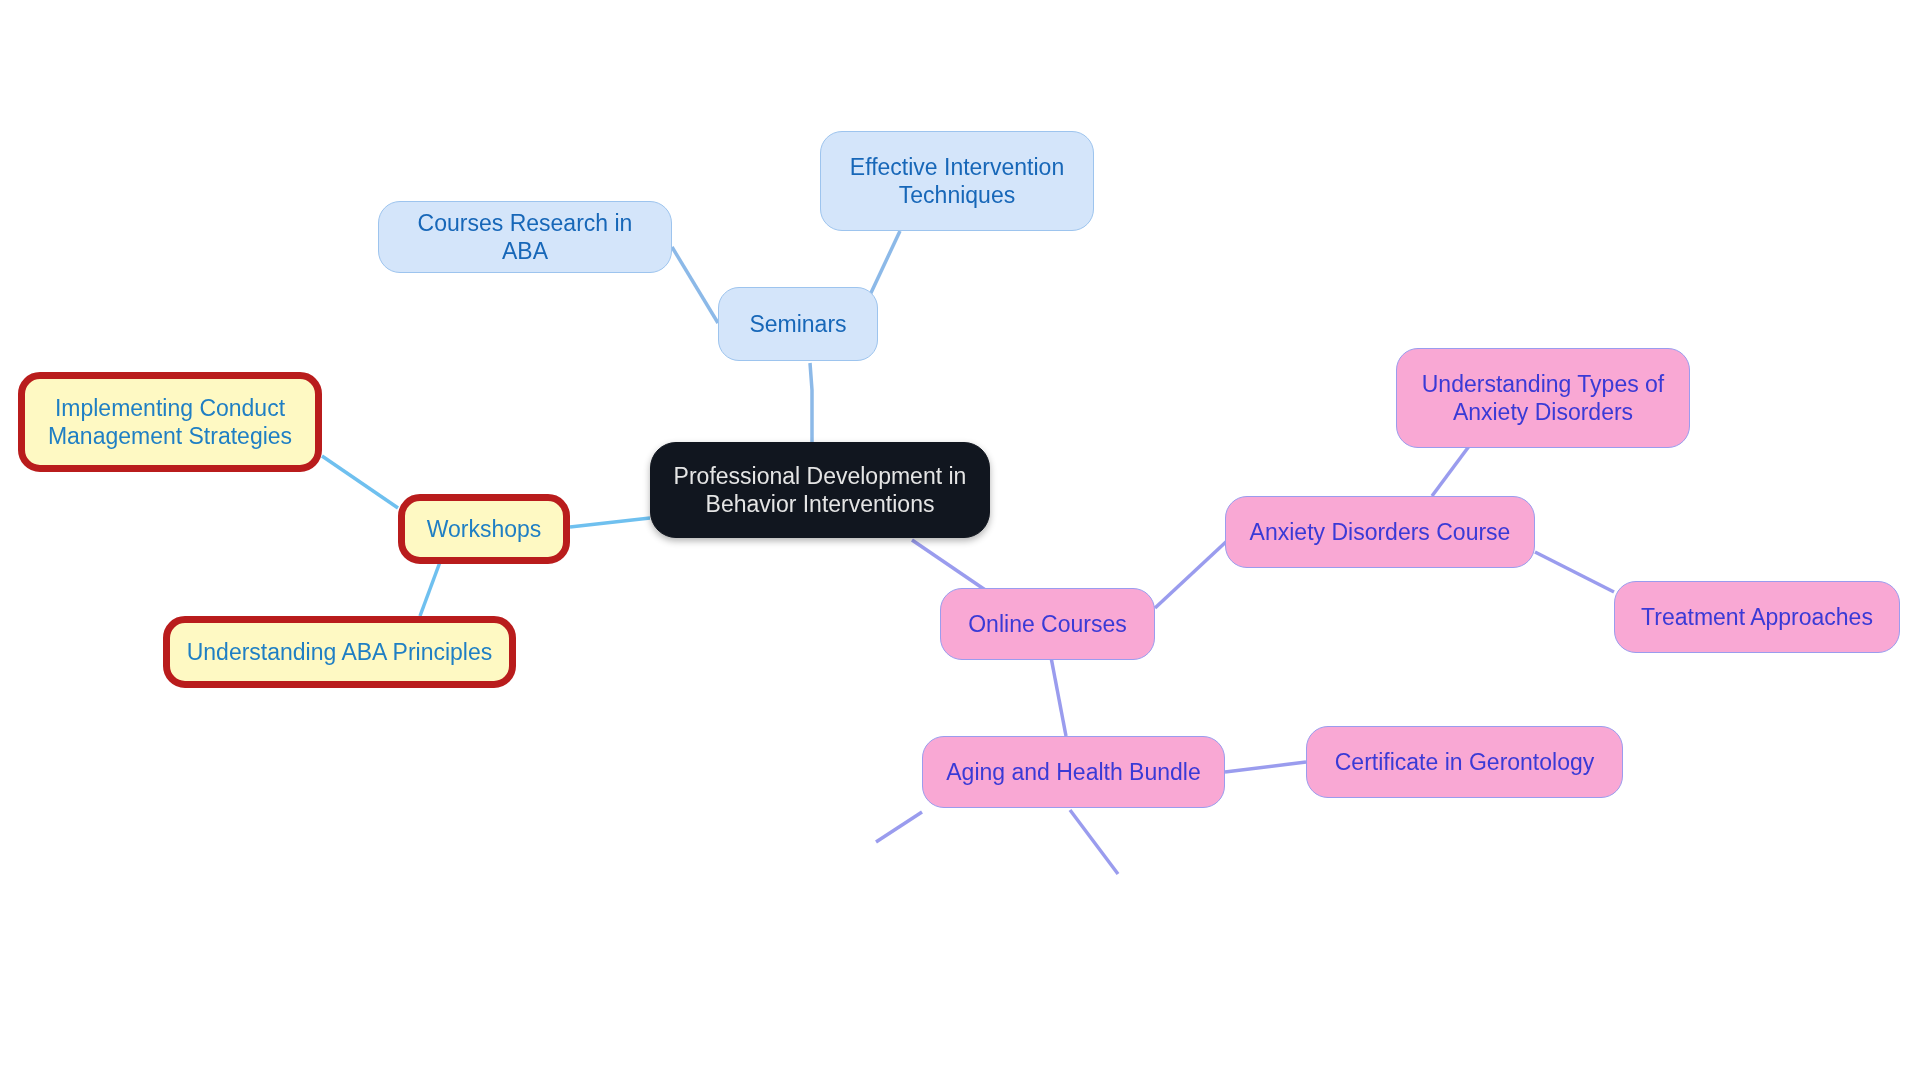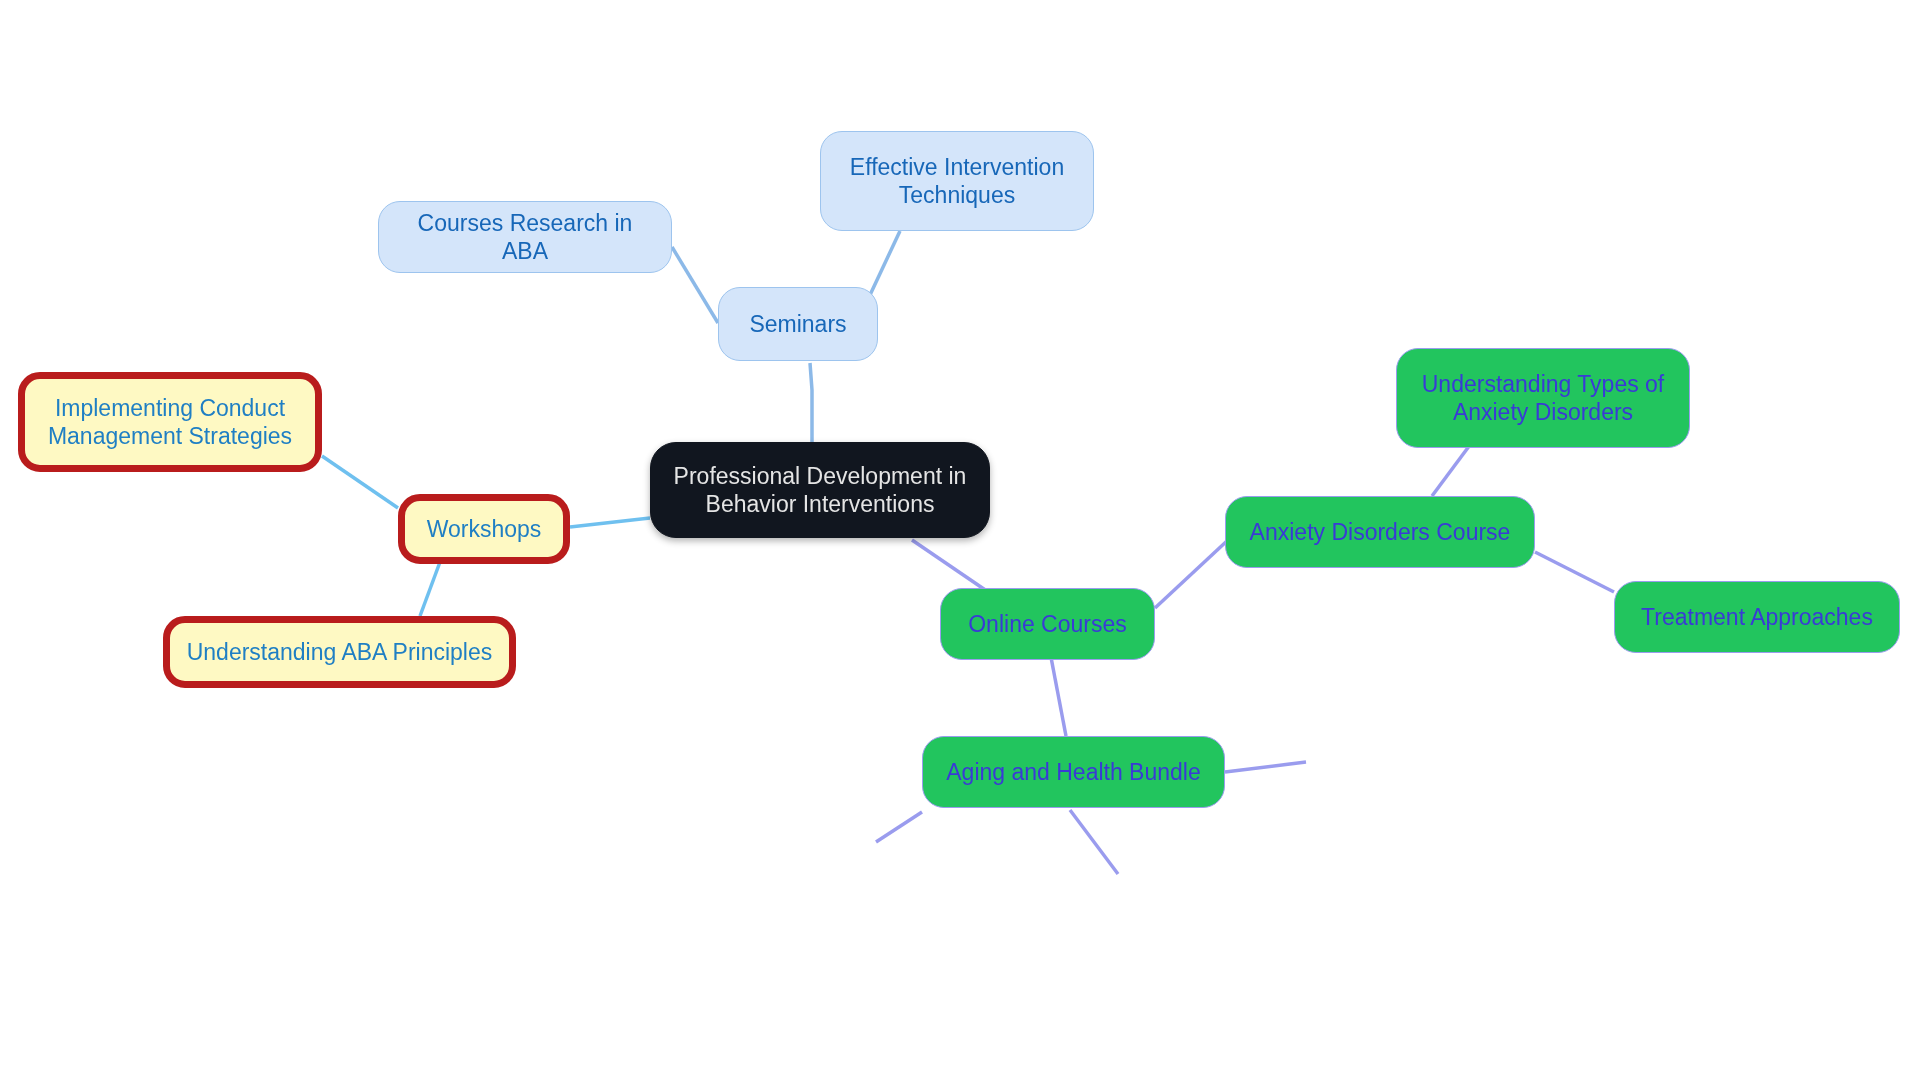--- a/index.html
+++ b/index.html
@@ -53,21 +53,21 @@
     border: 1px solid #9dc4ee;
     font-size: 23px;
   }
   .node-sky {
     background: #fef9c3;
     color: #1f7fc4;
     border: 7px solid #b91c1c;
     font-size: 23px;
   }
   .node-lavender {
-    background: #22c55e;
+    background: #f9a8d4;
     color: #3a3ad6;
     border: 1px solid #9a9cee;
     font-size: 23px;
   }
 </style>
 </head>
 <body>
 
 <div id="mindmap-canvas">
 
@@ -98,21 +98,21 @@
     <path d="M 1225 772 L 1306 762" fill="none" stroke="#9a9cee" stroke-width="3.5"></path>
 
     <path d="M 1070 810 L 1118 874" fill="none" stroke="#9a9cee" stroke-width="3.5"></path>
 
     <path d="M 922 812 L 876 842" fill="none" stroke="#9a9cee" stroke-width="3.5"></path>
   </svg>
 
   <div class="node node-root" style="left:650px; top:442px; width:340px; height:96px;">Professional Development in
 Behavior Interventions</div>
 
-  <div class="node node-blue" style="left:718px; top:287px; width:160px; height:74px;">Seminars</div>
+  <div class="node node-blue" style="left:718px; top:287px; width:160px; height:74px;border-radius:21px;">Seminars</div>
 
   <div class="node node-blue" style="left:378px; top:201px; width:294px; height:72px;">Courses Research in ABA</div>
 
   <div class="node node-blue" style="left:820px; top:131px; width:274px; height:100px;">Effective Intervention
 Techniques</div>
 
   <div class="node node-sky" style="left:398px; top:494px; width:172px; height:70px;">Workshops</div>
 
   <div class="node node-sky" style="left:18px; top:372px; width:304px; height:100px;">Implementing Conduct
 Management Strategies</div>
@@ -123,16 +123,17 @@
 
   <div class="node node-lavender" style="left:1225px; top:496px; width:310px; height:72px;">Anxiety Disorders Course</div>
 
   <div class="node node-lavender" style="left:1396px; top:348px; width:294px; height:100px;">Understanding Types of
 Anxiety Disorders</div>
 
   <div class="node node-lavender" style="left:1614px; top:581px; width:286px; height:72px;">Treatment Approaches</div>
 
   <div class="node node-lavender" style="left:922px; top:736px; width:303px; height:72px;">Aging and Health Bundle</div>
 
+  <div class="node node-lavender" style="left:1306px; top:726px; width:317px; height:72px;">Certificate in Gerontology</div>
 
 
 
 </div>
 
 </body></html>

